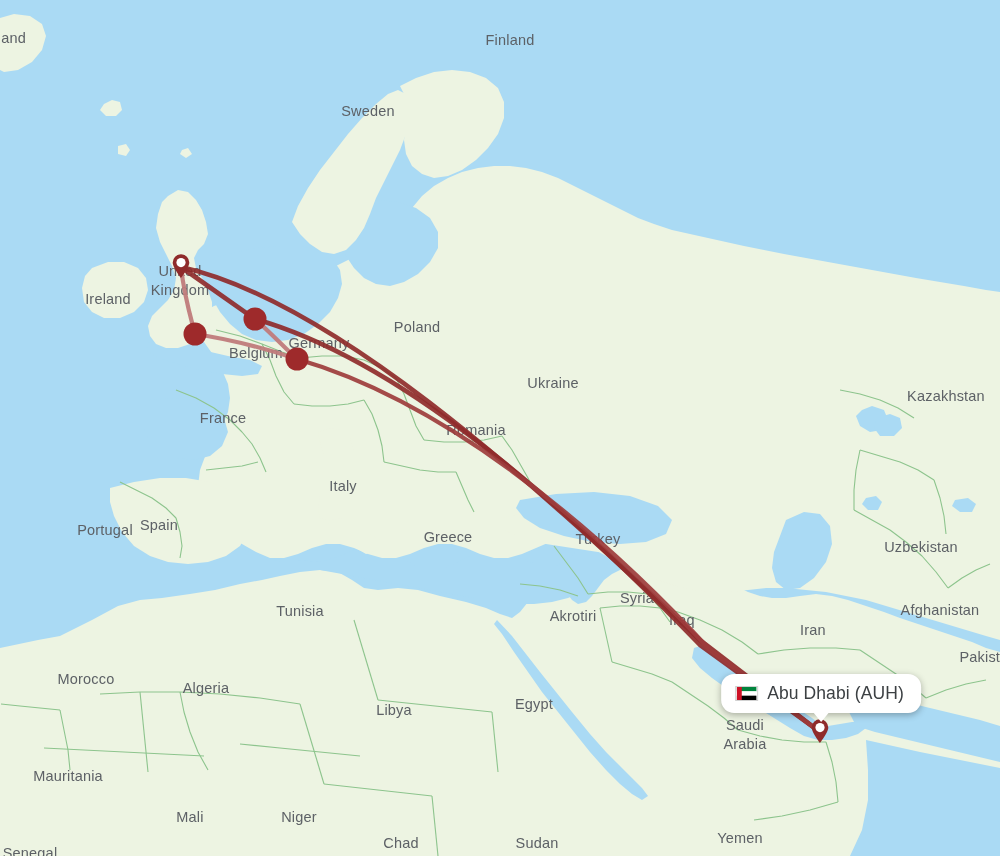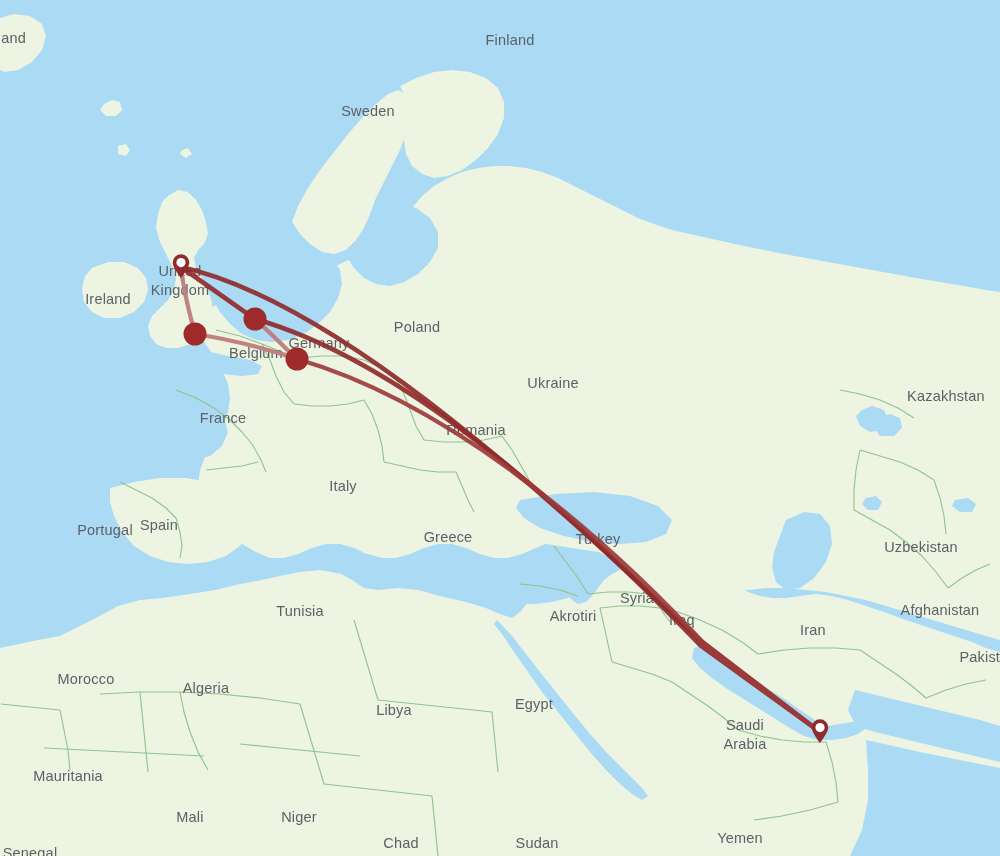--- a/index.html
+++ b/index.html
@@ -274,14 +274,24 @@
   <svg class="pin" style="left:181px;top:279px;" viewBox="0 0 19 25" xmlns="http://www.w3.org/2000/svg">
     <path d="M9.5,24 C9.5,24 1.2,13.5 1.2,8.6 A8.3,8.3 0 1 1 17.8,8.6 C17.8,13.5 9.5,24 9.5,24 Z" fill="#8f2b2b"></path>
     <circle cx="9.5" cy="8.6" r="4.6" fill="#ffffff"></circle>
   </svg>
   <svg class="pin" style="left:820px;top:744px;" viewBox="0 0 19 25" xmlns="http://www.w3.org/2000/svg">
     <path d="M9.5,24 C9.5,24 1.2,13.5 1.2,8.6 A8.3,8.3 0 1 1 17.8,8.6 C17.8,13.5 9.5,24 9.5,24 Z" fill="#8f2b2b"></path>
     <circle cx="9.5" cy="8.6" r="4.6" fill="#ffffff"></circle>
   </svg>
 
 
+  <div class="callout" style="left:821px;top:713px;">
+    <svg class="flag" viewBox="0 0 60 40" xmlns="http://www.w3.org/2000/svg">
+      <rect width="60" height="13.33" y="0" fill="#00843D"></rect>
+      <rect width="60" height="13.34" y="13.33" fill="#ffffff"></rect>
+      <rect width="60" height="13.33" y="26.67" fill="#000000"></rect>
+      <rect width="15" height="40" fill="#CE1126"></rect>
+    </svg>
+    <span class="ctext">Abu Dhabi (AUH)</span>
+    <span class="tail" style="left:50%;margin-left:-9px;"></span>
+  </div>
 
 </div>
 
 </body></html>

